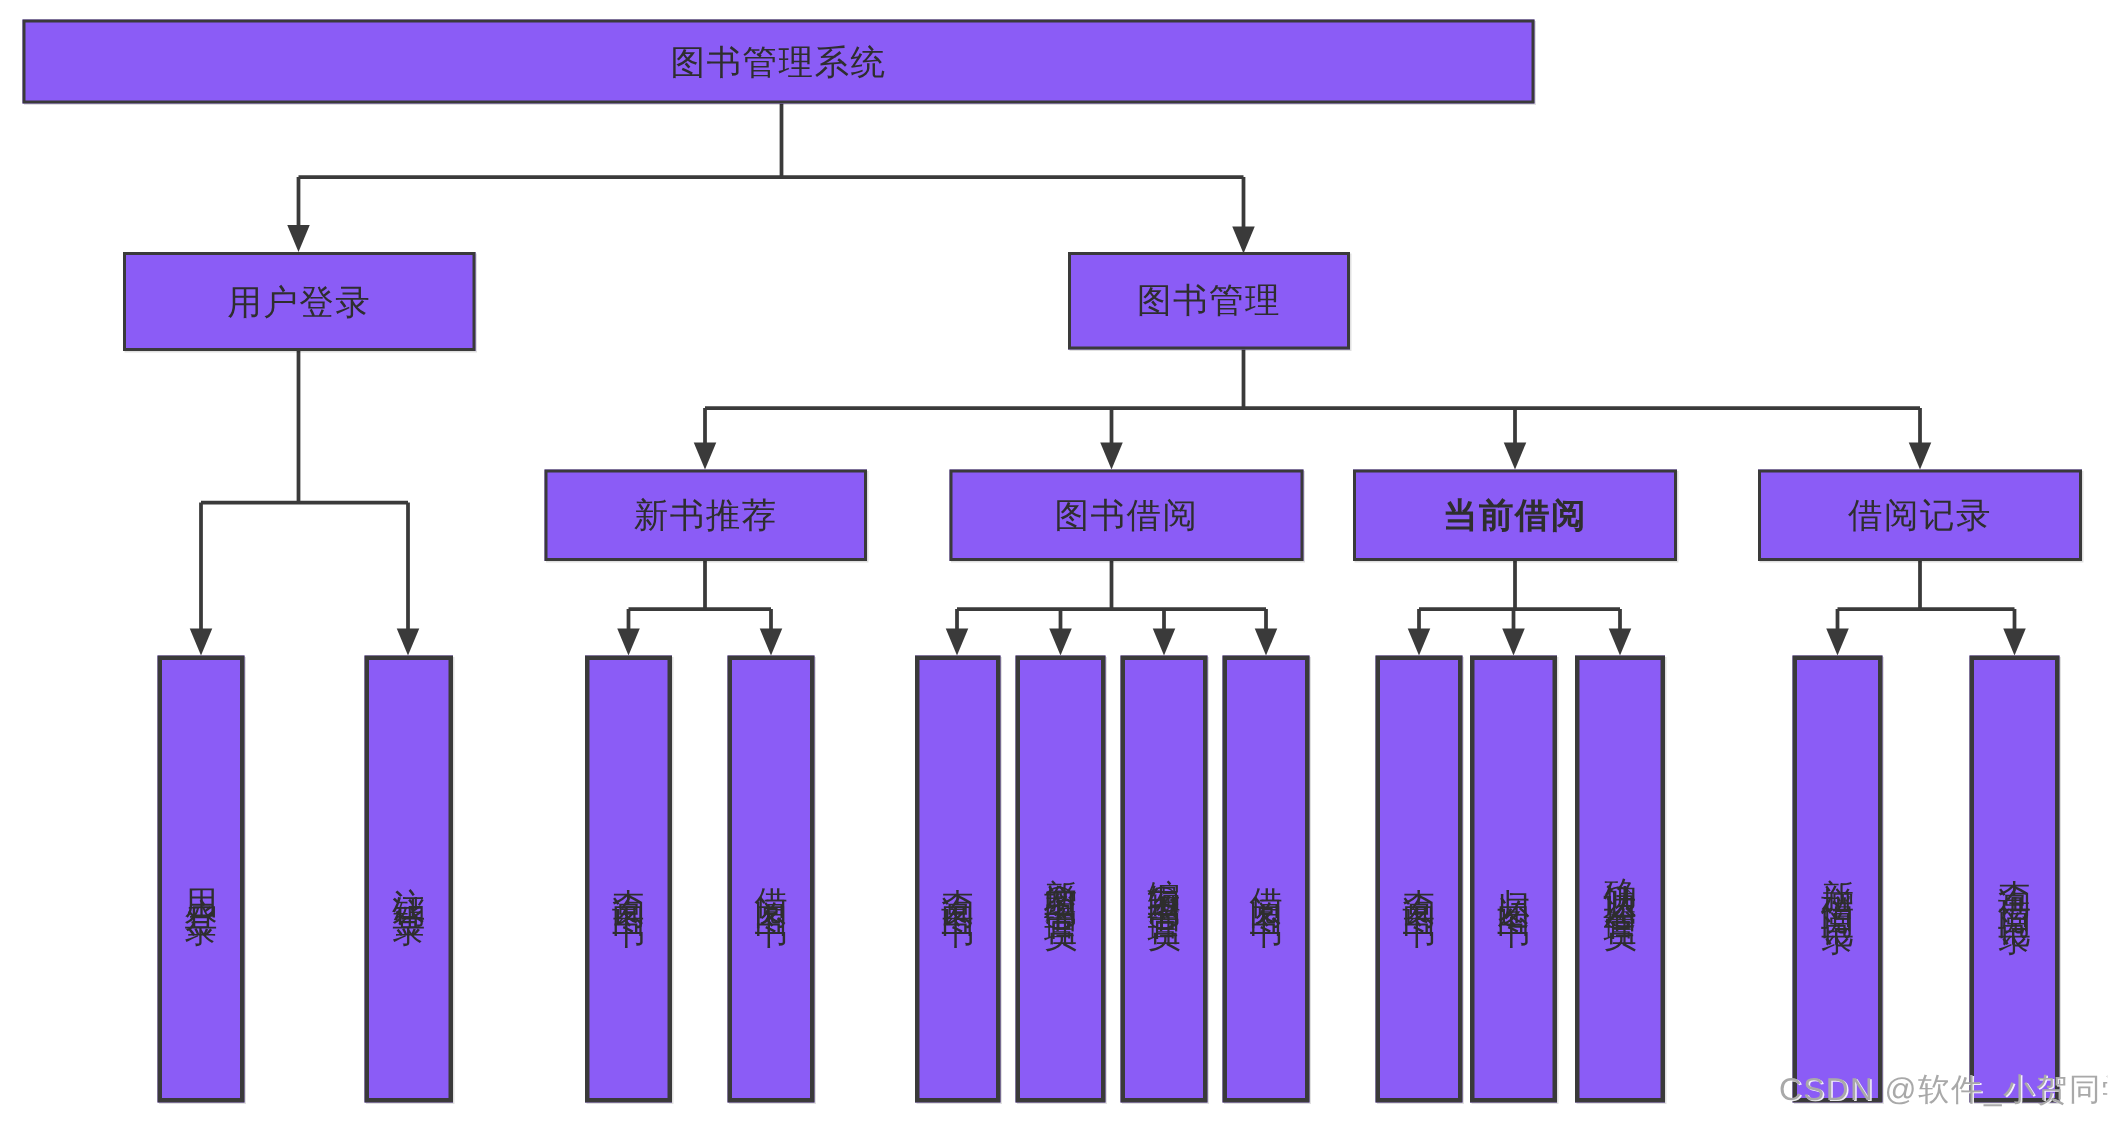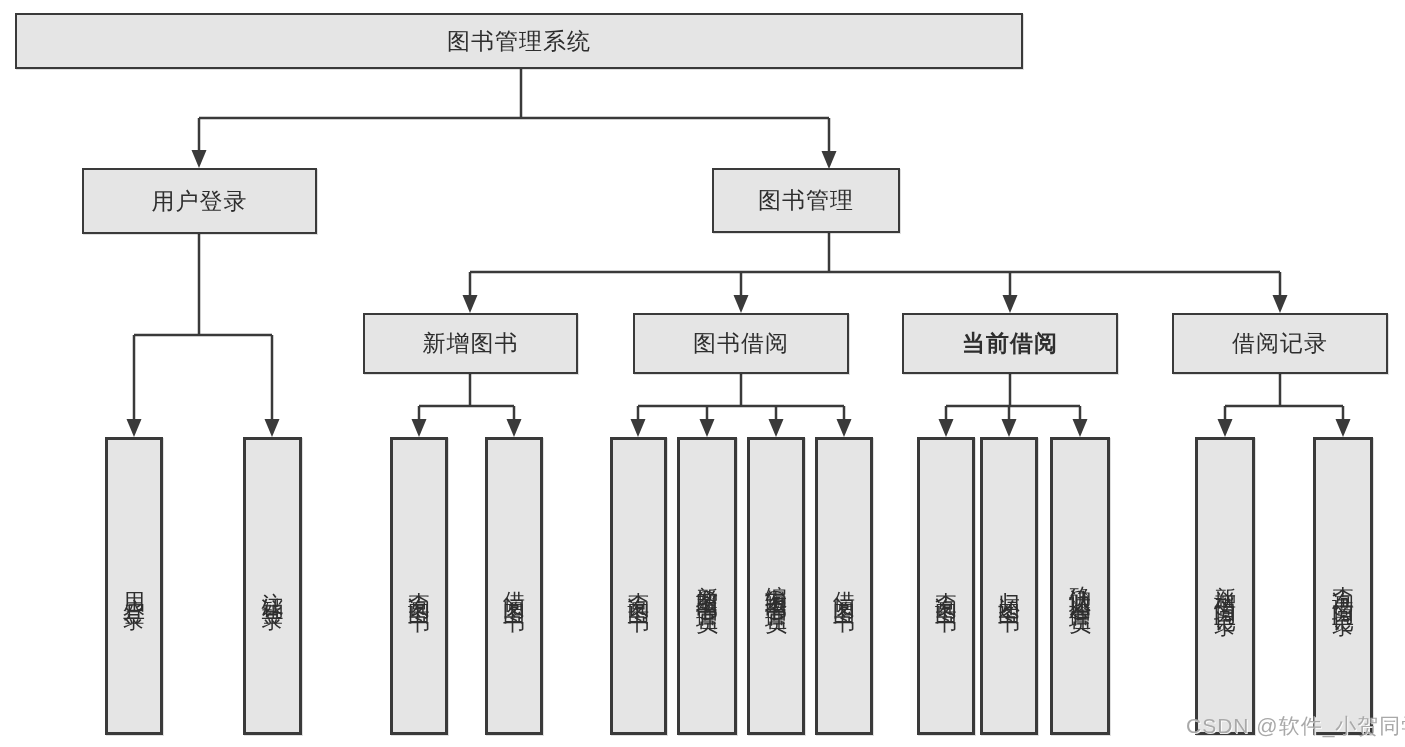--- a/index.html
+++ b/index.html
@@ -18,21 +18,21 @@
     overflow:hidden;
   }
   .wires{
     position:absolute;left:0;top:0;width:1405px;height:747px;
     pointer-events:none;
   }
   .wires line{stroke:var(--line);stroke-width:2.5;}
   .wires polygon{fill:var(--line);stroke:none;}
   .box{
     position:absolute;
-    background:#e5e5e5;
+    background:#8b5cf6;
     border:2px solid var(--line);
     display:flex;align-items:center;justify-content:center;
     color:var(--text);
     font-size:23px;
     letter-spacing:1px;
     box-shadow:1px 1px 0 rgba(0,0,0,0.12);
   }
   .leaf{
     border-width:3px;
     writing-mode:vertical-rl;
@@ -132,23 +132,23 @@
   </div>
 
   <div class="box" style="left:82px;top:168px;width:235px;height:66px;">
     <span>用户登录</span>
   </div>
   <div class="box" style="left:712px;top:168px;width:188px;height:65px;font-family:Liberation Mono, monospace;">
     <span>图书管理</span>
   </div>
 
   <div class="box" style="left:363px;top:313px;width:215px;height:61px;">
-    <span>新增图书</span>
-  </div>
-  <div class="box" style="left:633px;top:313px;width:216px;height:61px;">
+    <span>新书推荐</span>
+  </div>
+  <div class="box" style="left:633px;top:313px;width:236px;height:61px;">
     <span>图书借阅</span>
   </div>
   <div class="box" style="left:902px;top:313px;width:216px;height:61px;font-weight:bold;">
     <span>当前借阅</span>
   </div>
   <div class="box" style="left:1172px;top:313px;width:216px;height:61px;text-align:center;">
     <span>借阅记录</span>
   </div>
 
   <div class="box leaf" style="left:105px;top:437px;width:58px;height:298px;">

